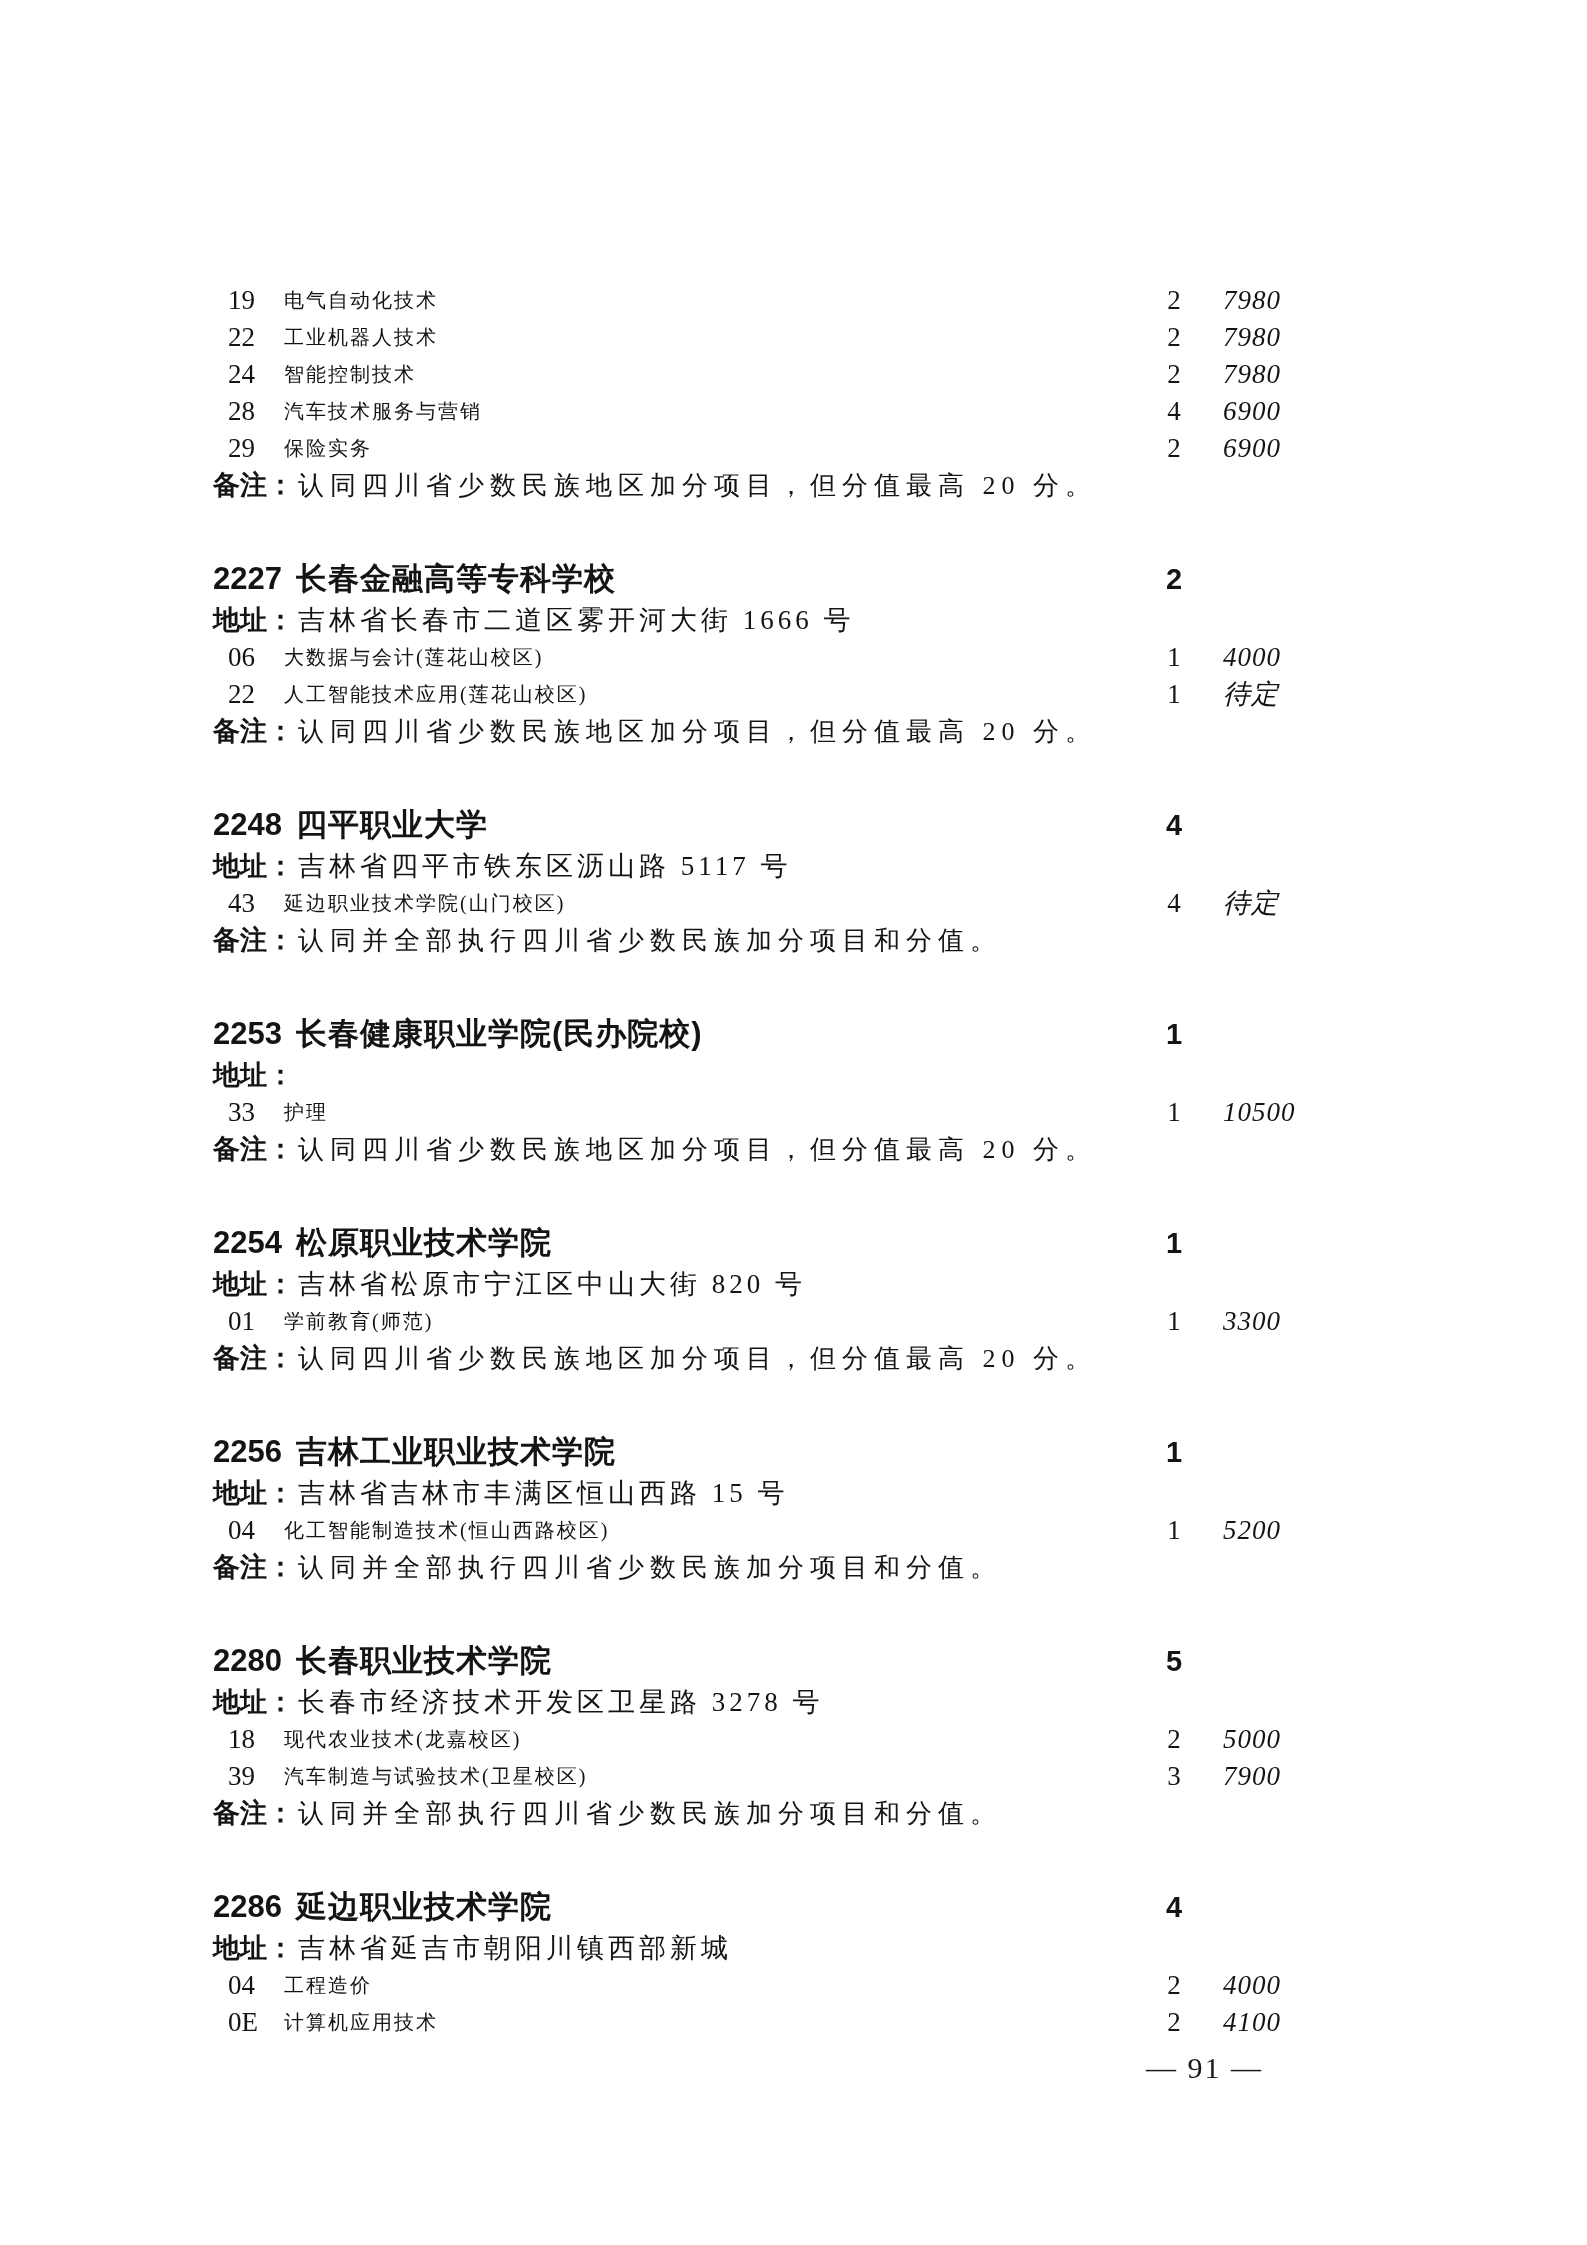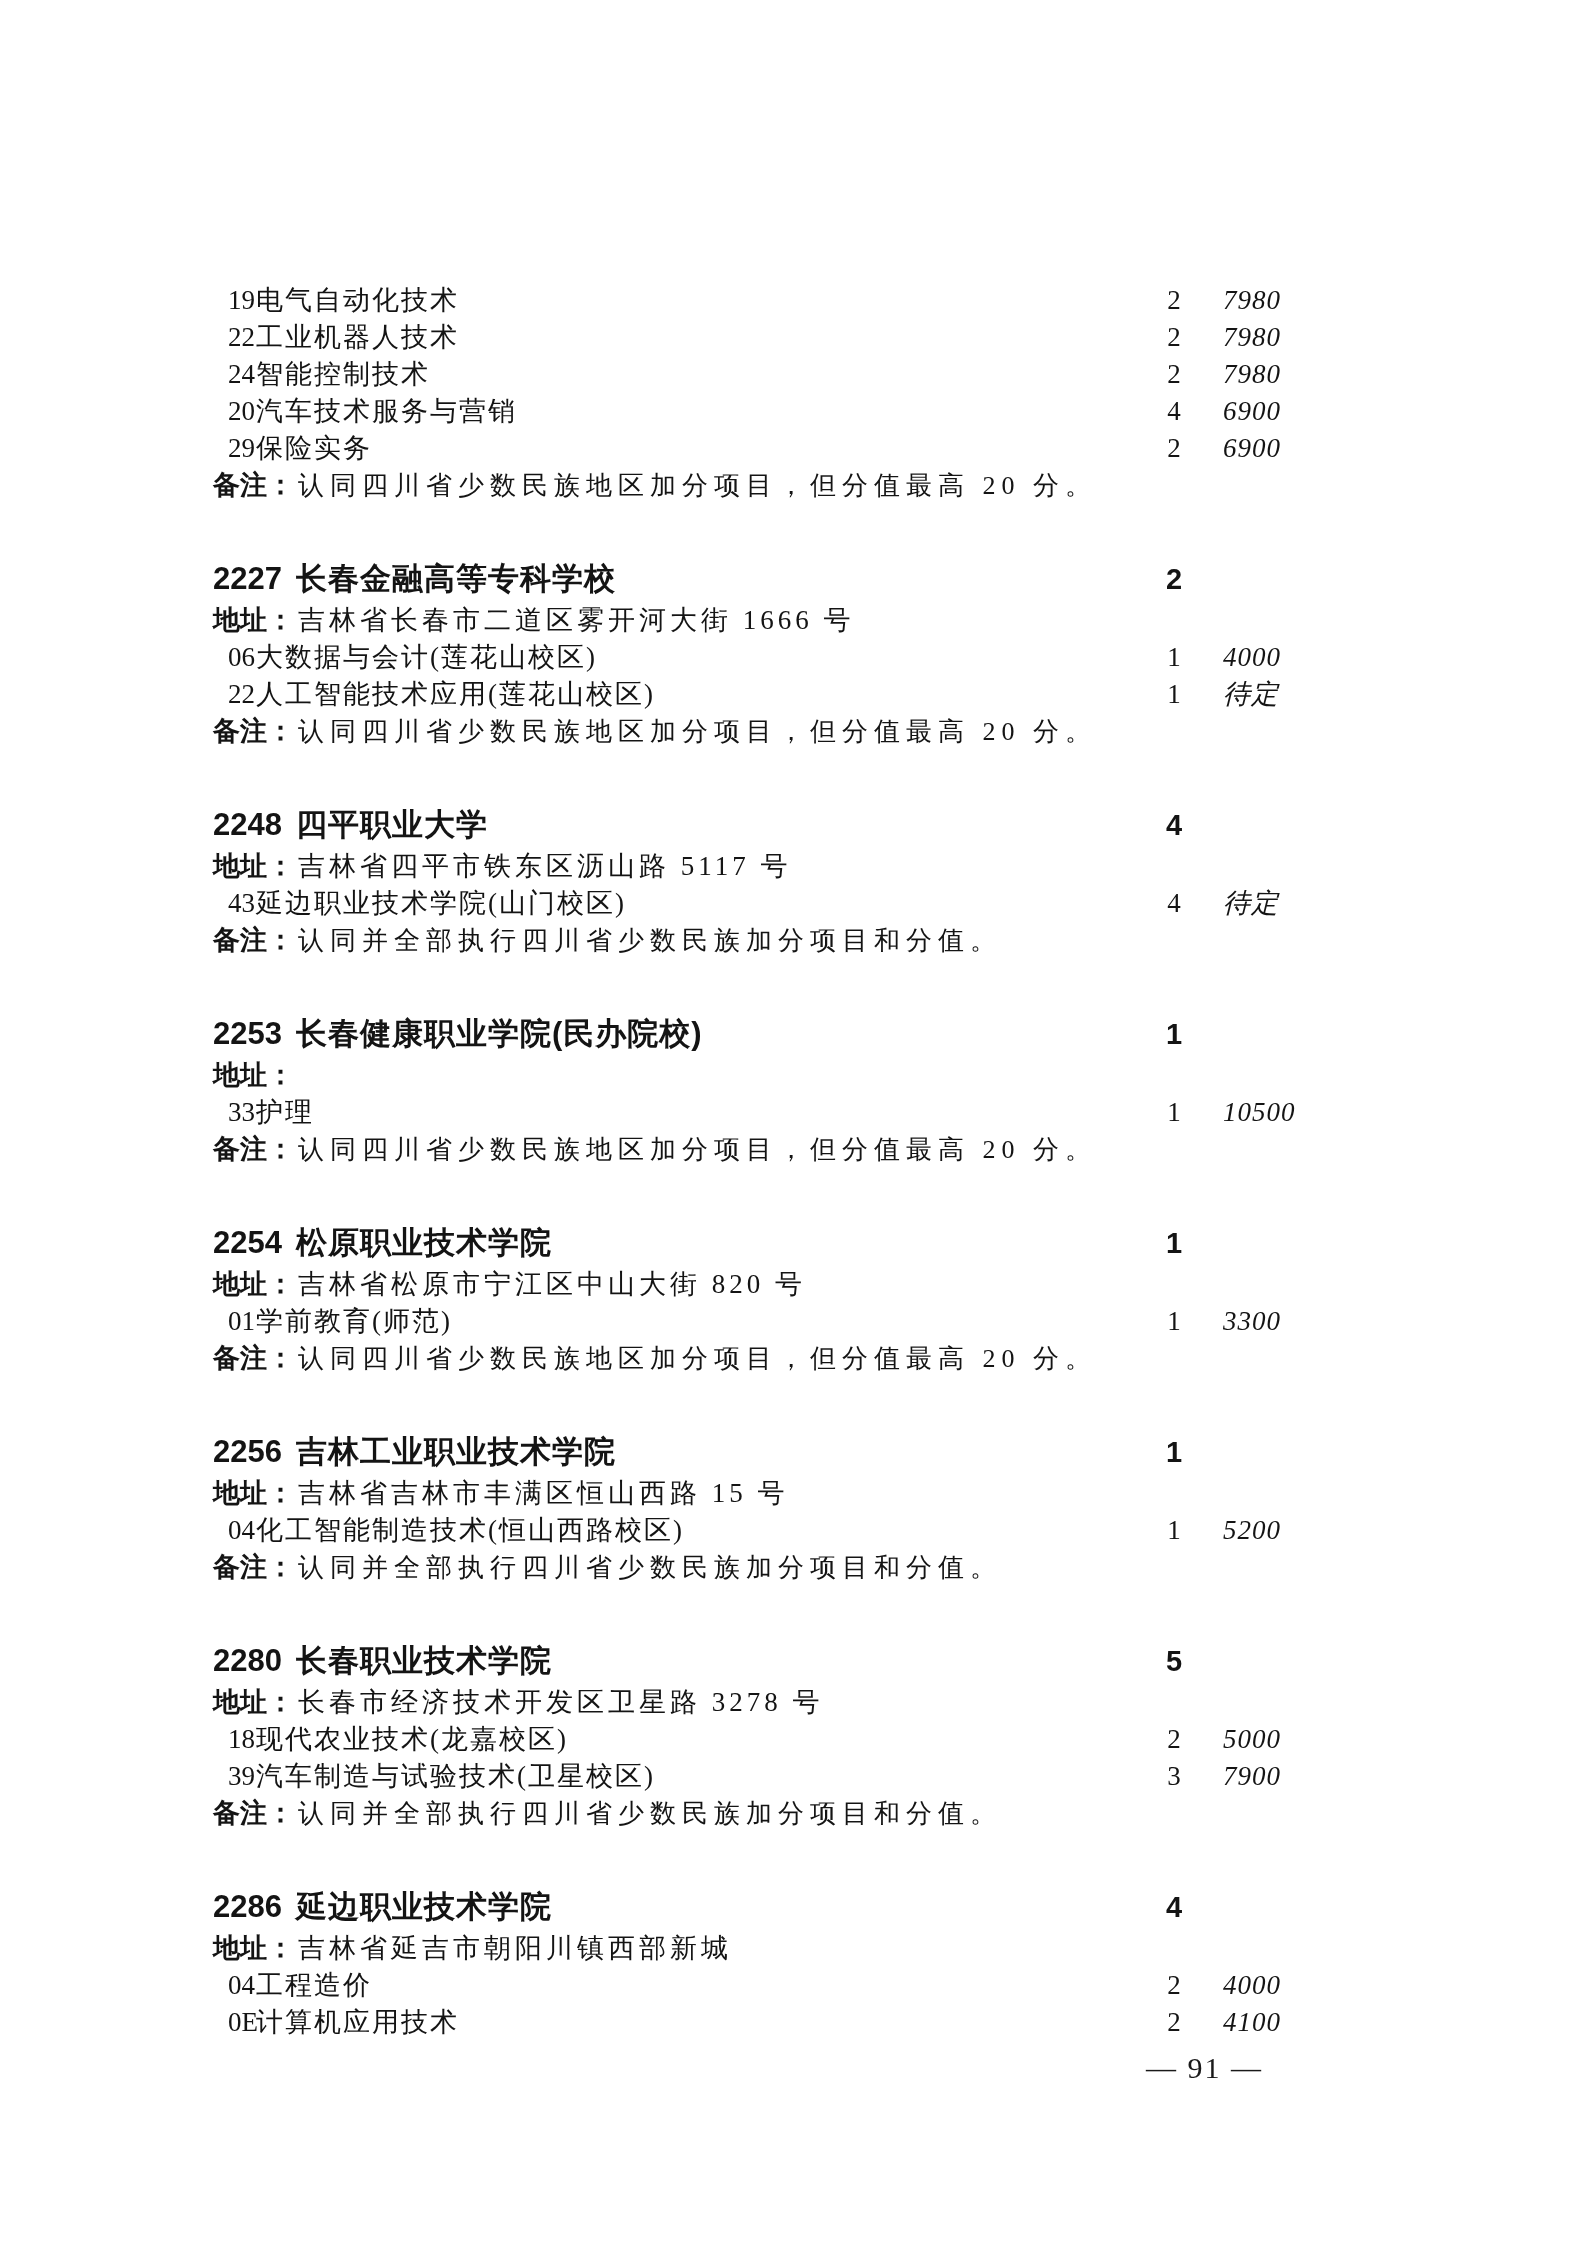--- a/index.html
+++ b/index.html
@@ -55,21 +55,21 @@
   .field-label {
     left: 213px;
     font-family: "Liberation Sans", "DejaVu Sans", sans-serif;
     font-weight: 700;
     font-size: 27px;
   }
   .addr-value { left: 298px; letter-spacing: 4px; font-size: 27px; }
   .remark-value { left: 298px; letter-spacing: 6px; font-size: 26px; }
 
   .m-code { left: 228px; font-size: 27px; }
-  .m-name { left: 256px; letter-spacing: 2px; font-size: 27px; }
+  .m-name { left: 284px; letter-spacing: 2px; font-size: 20px; }
   .m-quota { left: 1150px; width: 48px; text-align: center; font-size: 27px; }
   .m-fee { left: 1223px; letter-spacing: 1px; font-size: 27px; font-style: italic; }
 
   .page-number {
     position: absolute;
     top: 2048px;
     left: 1146px;
     width: 320px;
     height: 40px;
     line-height: 40px;
@@ -97,21 +97,21 @@
     <span class="m-quota">2</span>
     <span class="m-fee">7980</span>
   </div>
         <div class="line major-row">
     <span class="m-code">24</span>
     <span class="m-name">智能控制技术</span>
     <span class="m-quota">2</span>
     <span class="m-fee">7980</span>
   </div>
         <div class="line major-row">
-    <span class="m-code">20</span>
+    <span class="m-code">28</span>
     <span class="m-name">汽车技术服务与营销</span>
     <span class="m-quota">4</span>
     <span class="m-fee">6900</span>
   </div>
         <div class="line major-row">
     <span class="m-code">29</span>
     <span class="m-name">保险实务</span>
     <span class="m-quota">2</span>
     <span class="m-fee">6900</span>
   </div>

